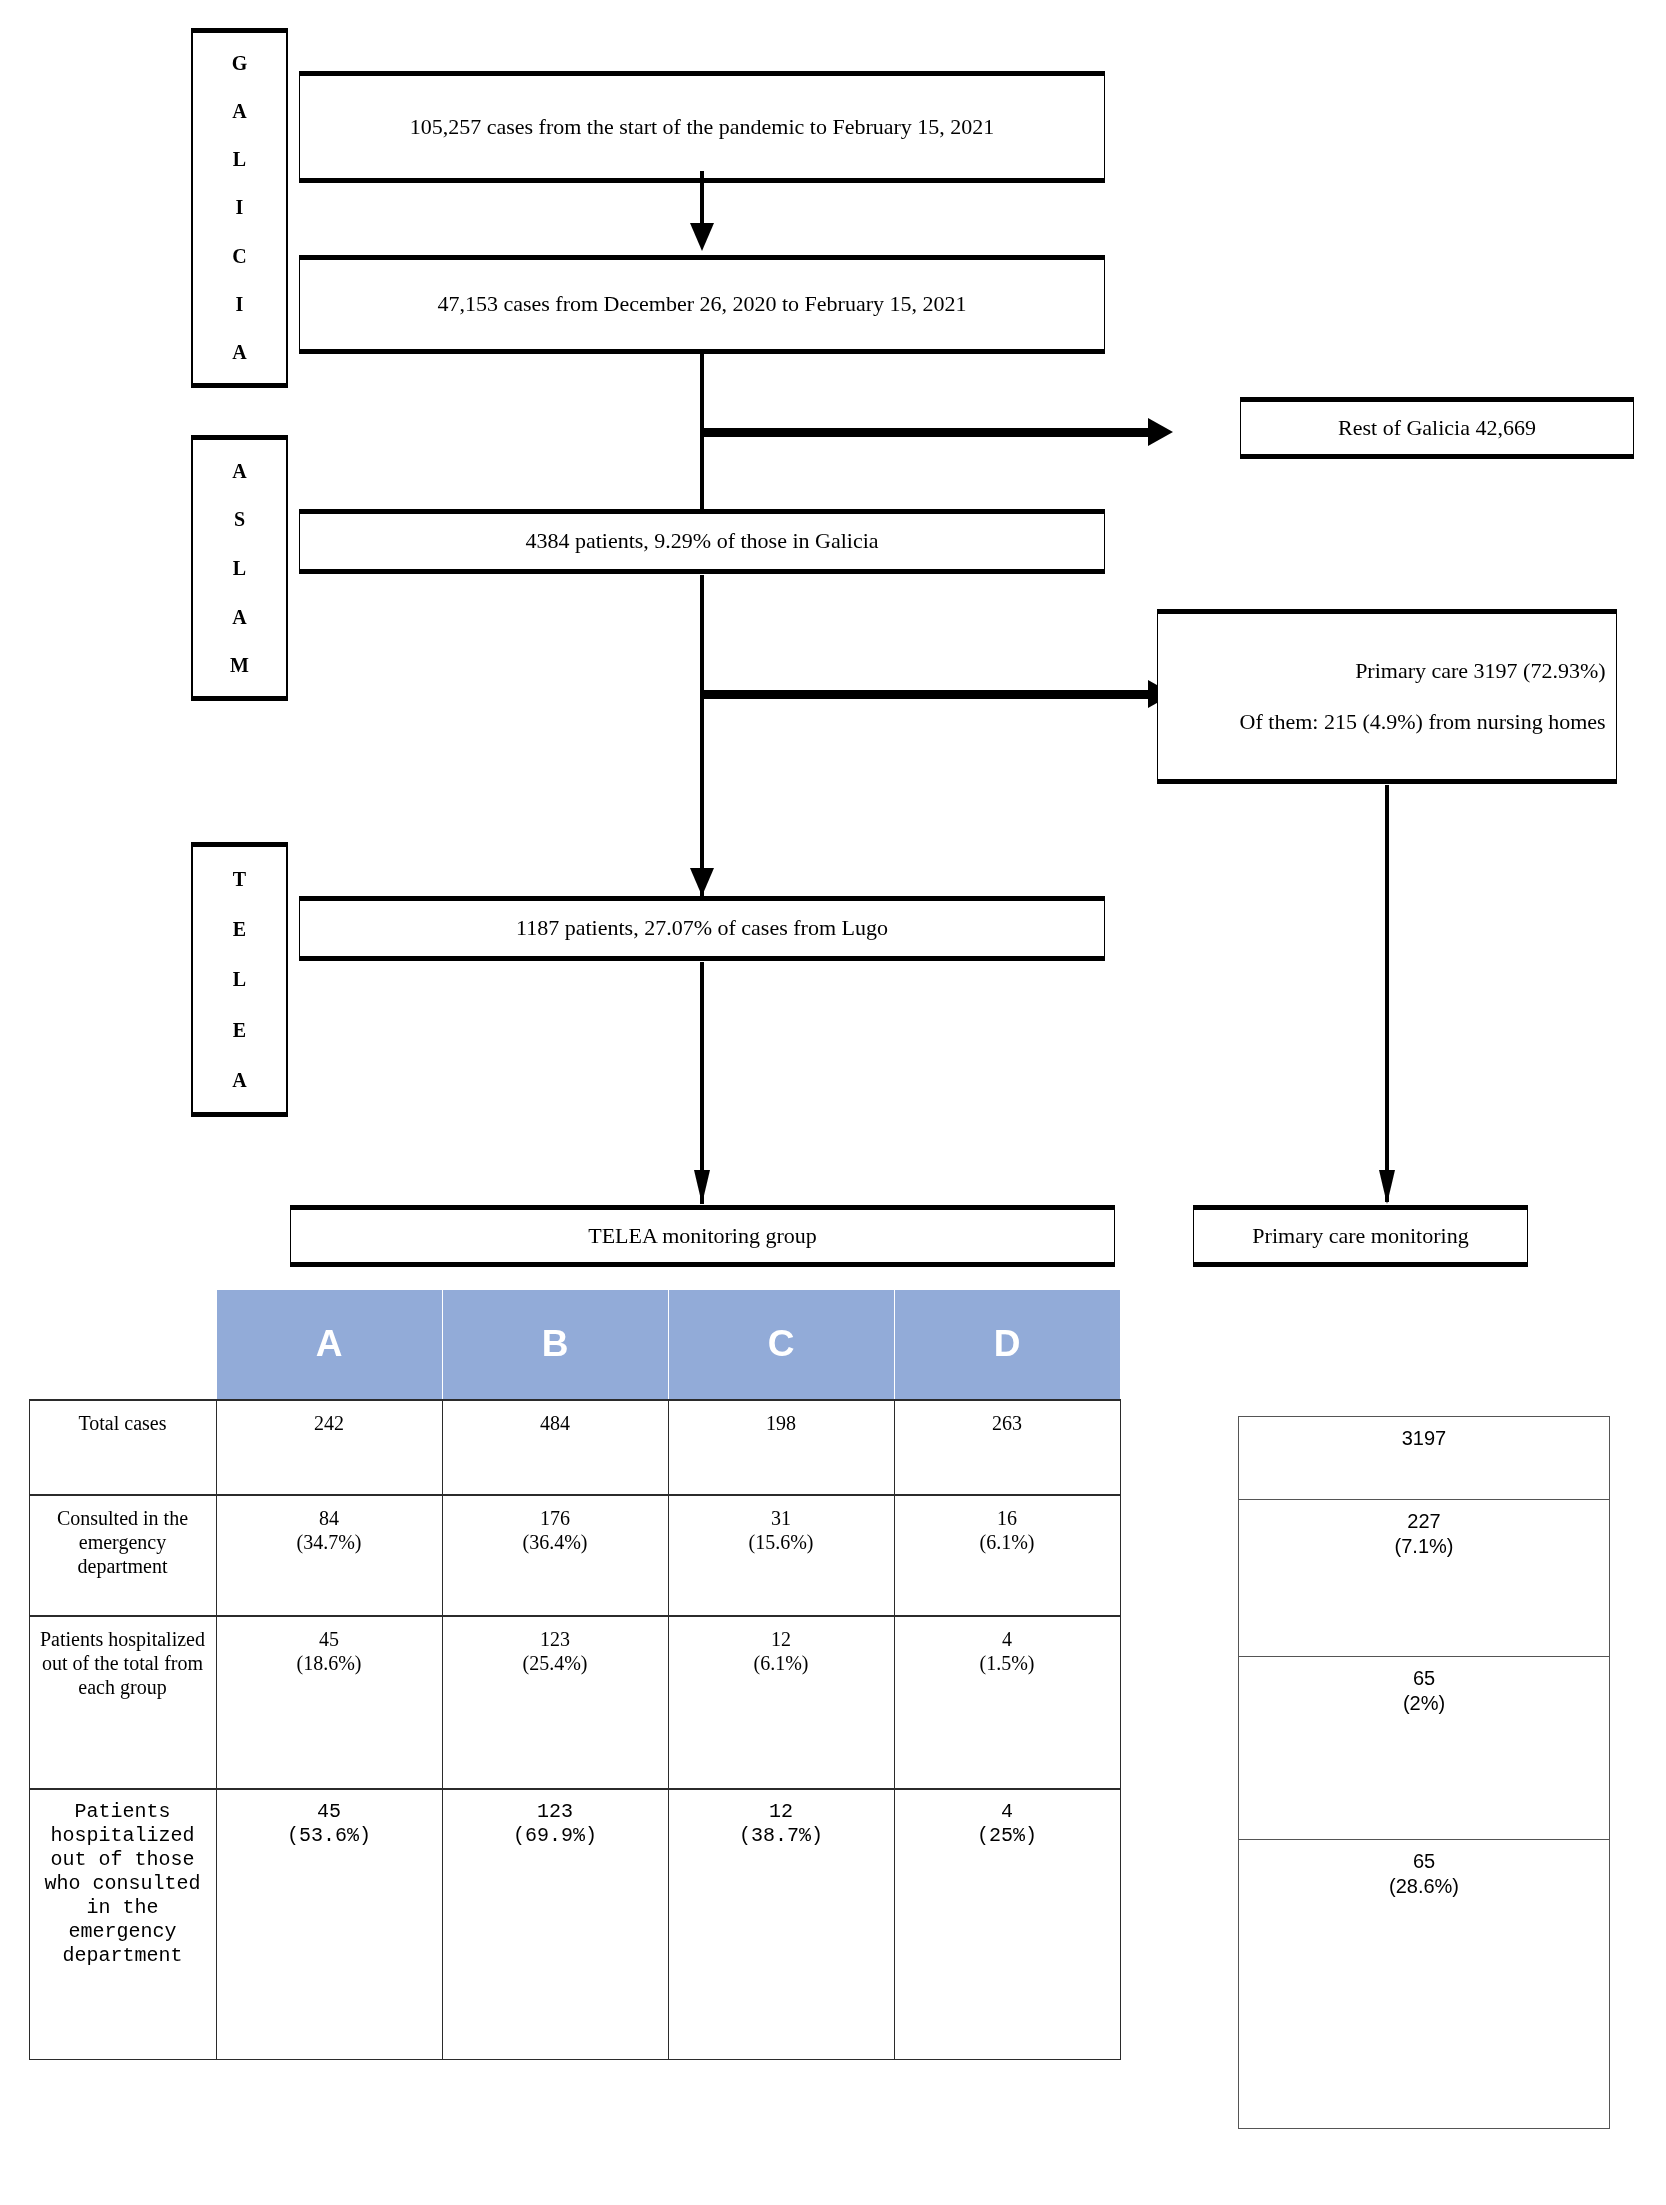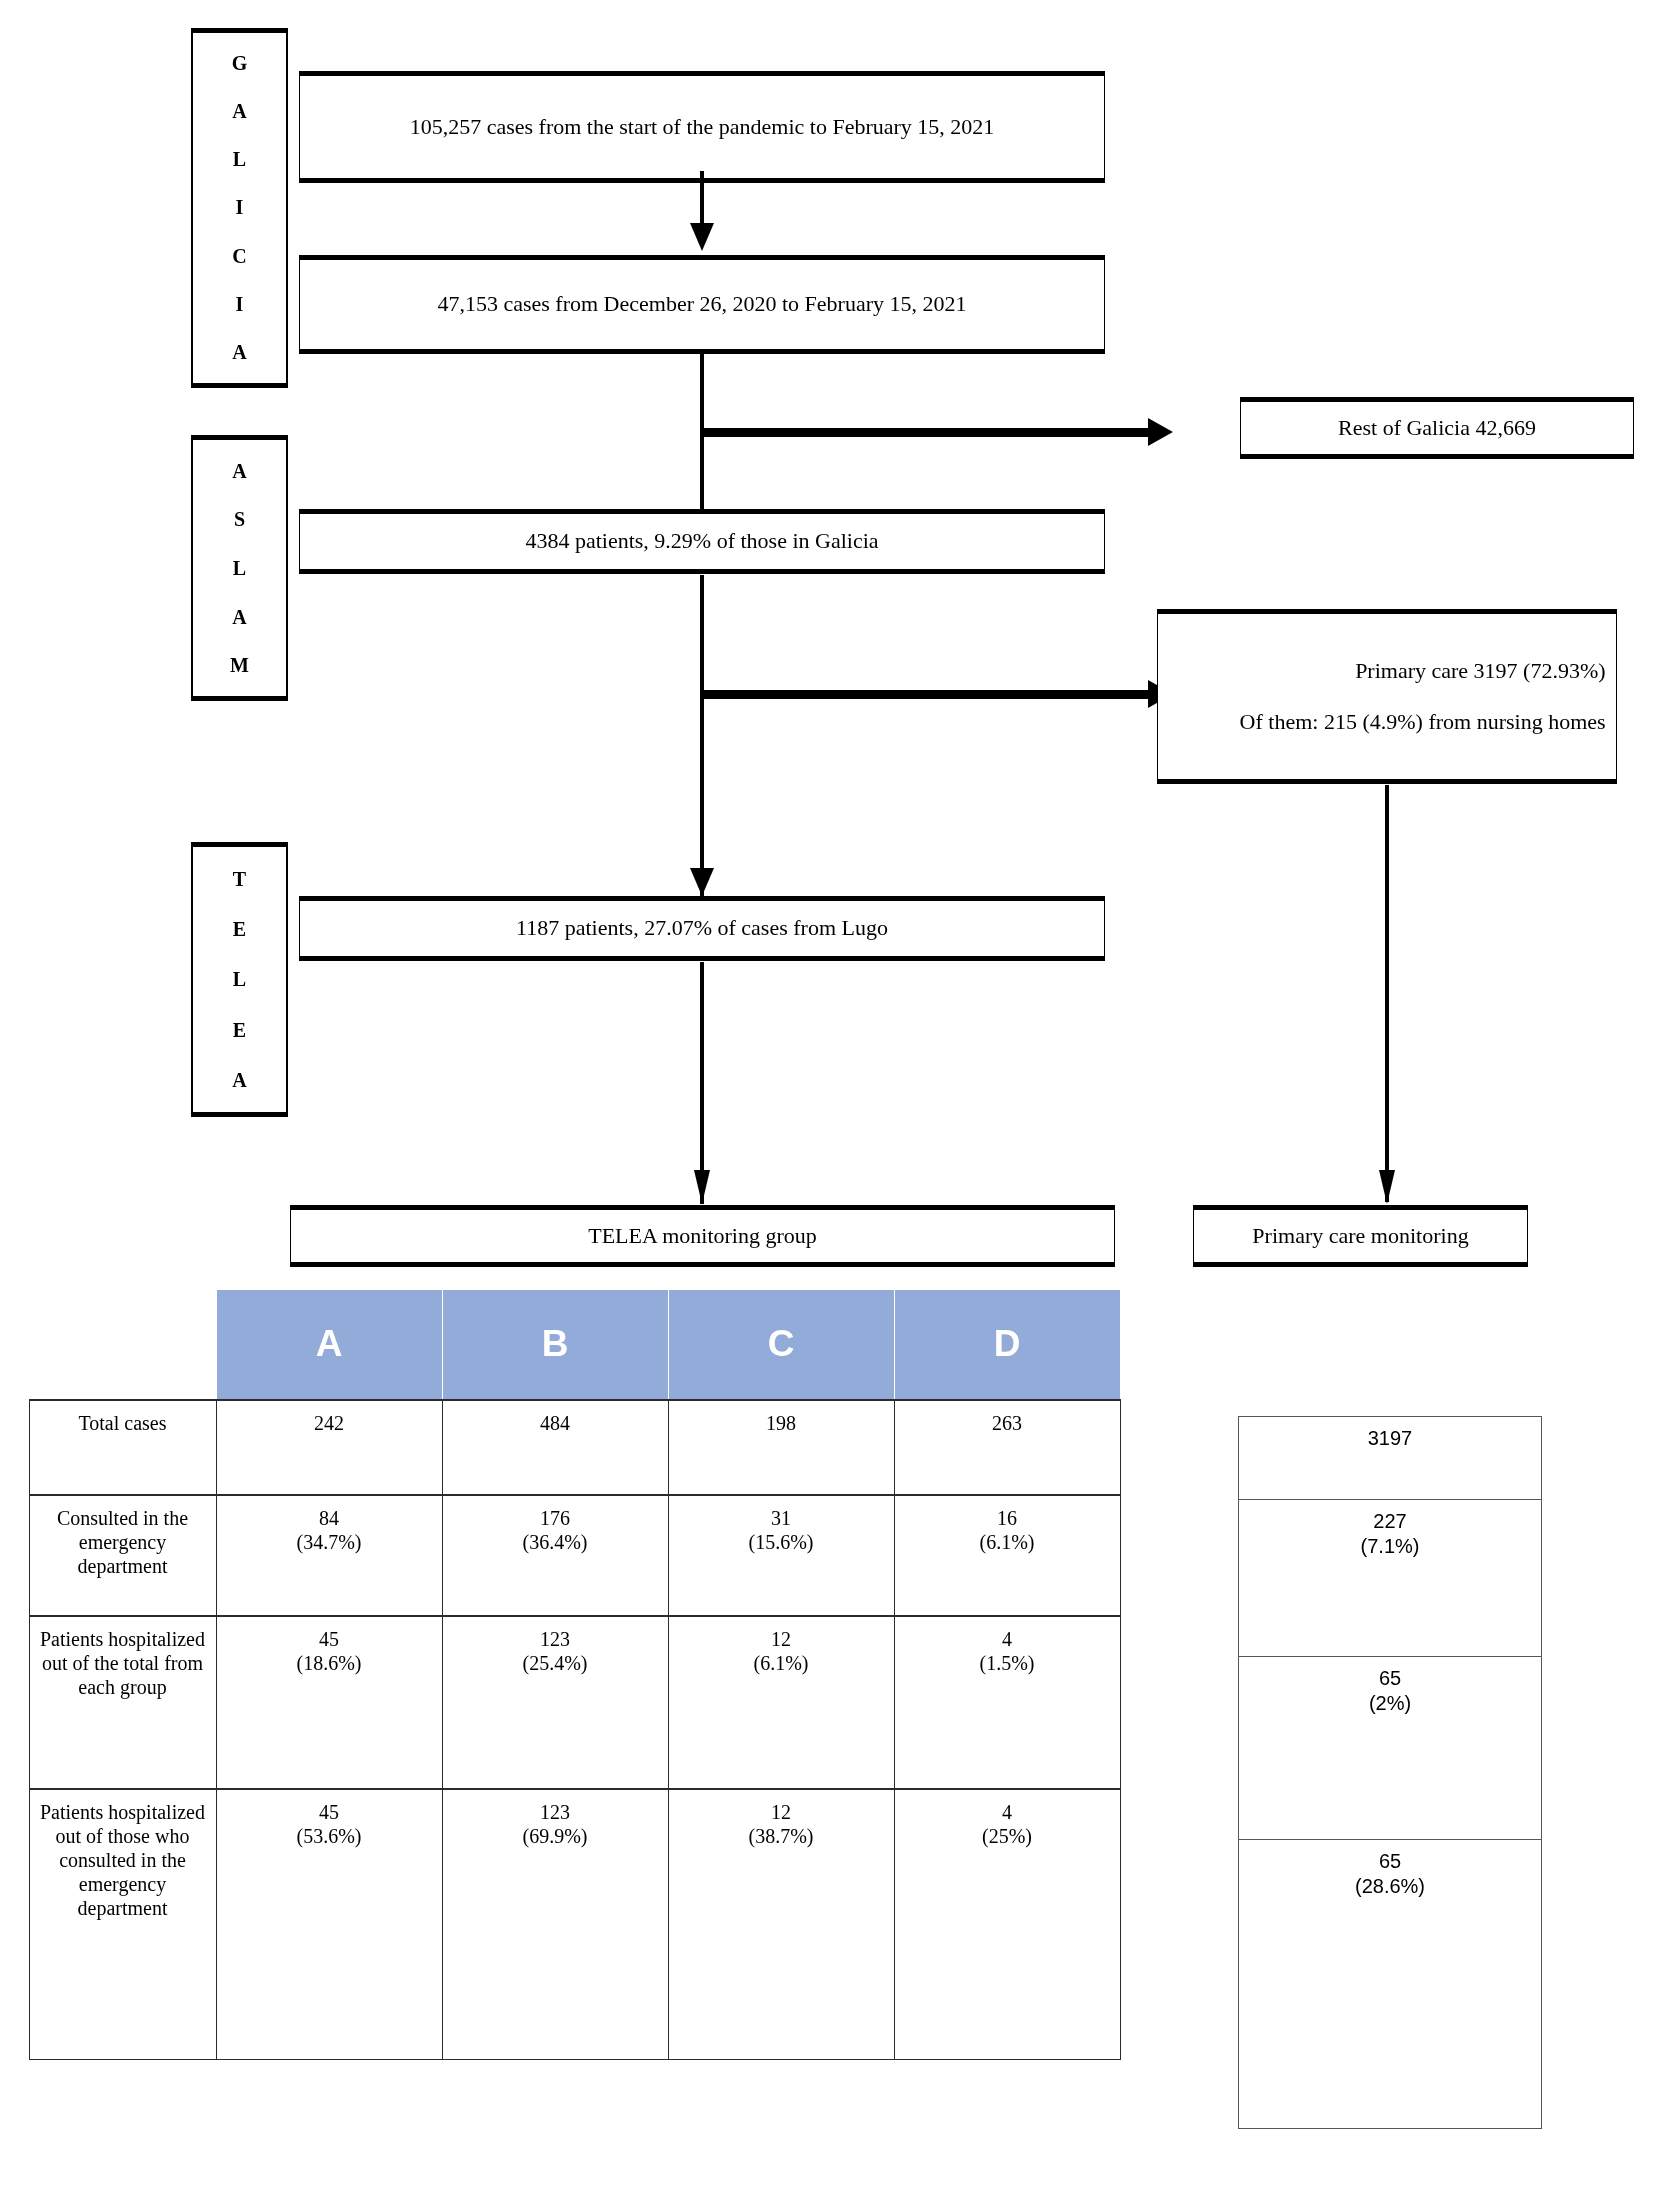--- a/index.html
+++ b/index.html
@@ -122,21 +122,21 @@
   #main-table thead th.spacer { background: transparent; }
   #main-table tbody tr td { border-top: 2.8px solid #2b2b2b; }
   .rowlabel { }
   .cellnum { white-space: pre-line; }
 
   
   #side-table {
     position: absolute;
     left: 1238px;
     top: 1416px;
-    width: 304px;
+    width: 372px;
     border-collapse: collapse;
     table-layout: fixed;
     font-family: "Liberation Sans", "DejaVu Sans", sans-serif;
     font-size: 20px;
     line-height: 1.25;
   }
   #side-table td {
     border: 1.4px solid #555555;
     text-align: center;
     vertical-align: top;
@@ -269,21 +269,21 @@
         <td class="rowlabel">Patients hospitalized out of the total from each group</td>
         <td class="cellnum">45
 (18.6%)</td>
         <td class="cellnum">123
 (25.4%)</td>
         <td class="cellnum">12
 (6.1%)</td>
         <td class="cellnum">4
 (1.5%)</td>
       </tr>
-      <tr style="height:270px;">
+      <tr style="height:270px;font-family:Liberation Mono, monospace;">
         <td class="rowlabel">Patients hospitalized out of those who consulted in the emergency department</td>
         <td class="cellnum">45
 (53.6%)</td>
         <td class="cellnum">123
 (69.9%)</td>
         <td class="cellnum">12
 (38.7%)</td>
         <td class="cellnum">4
 (25%)</td>
       </tr>

